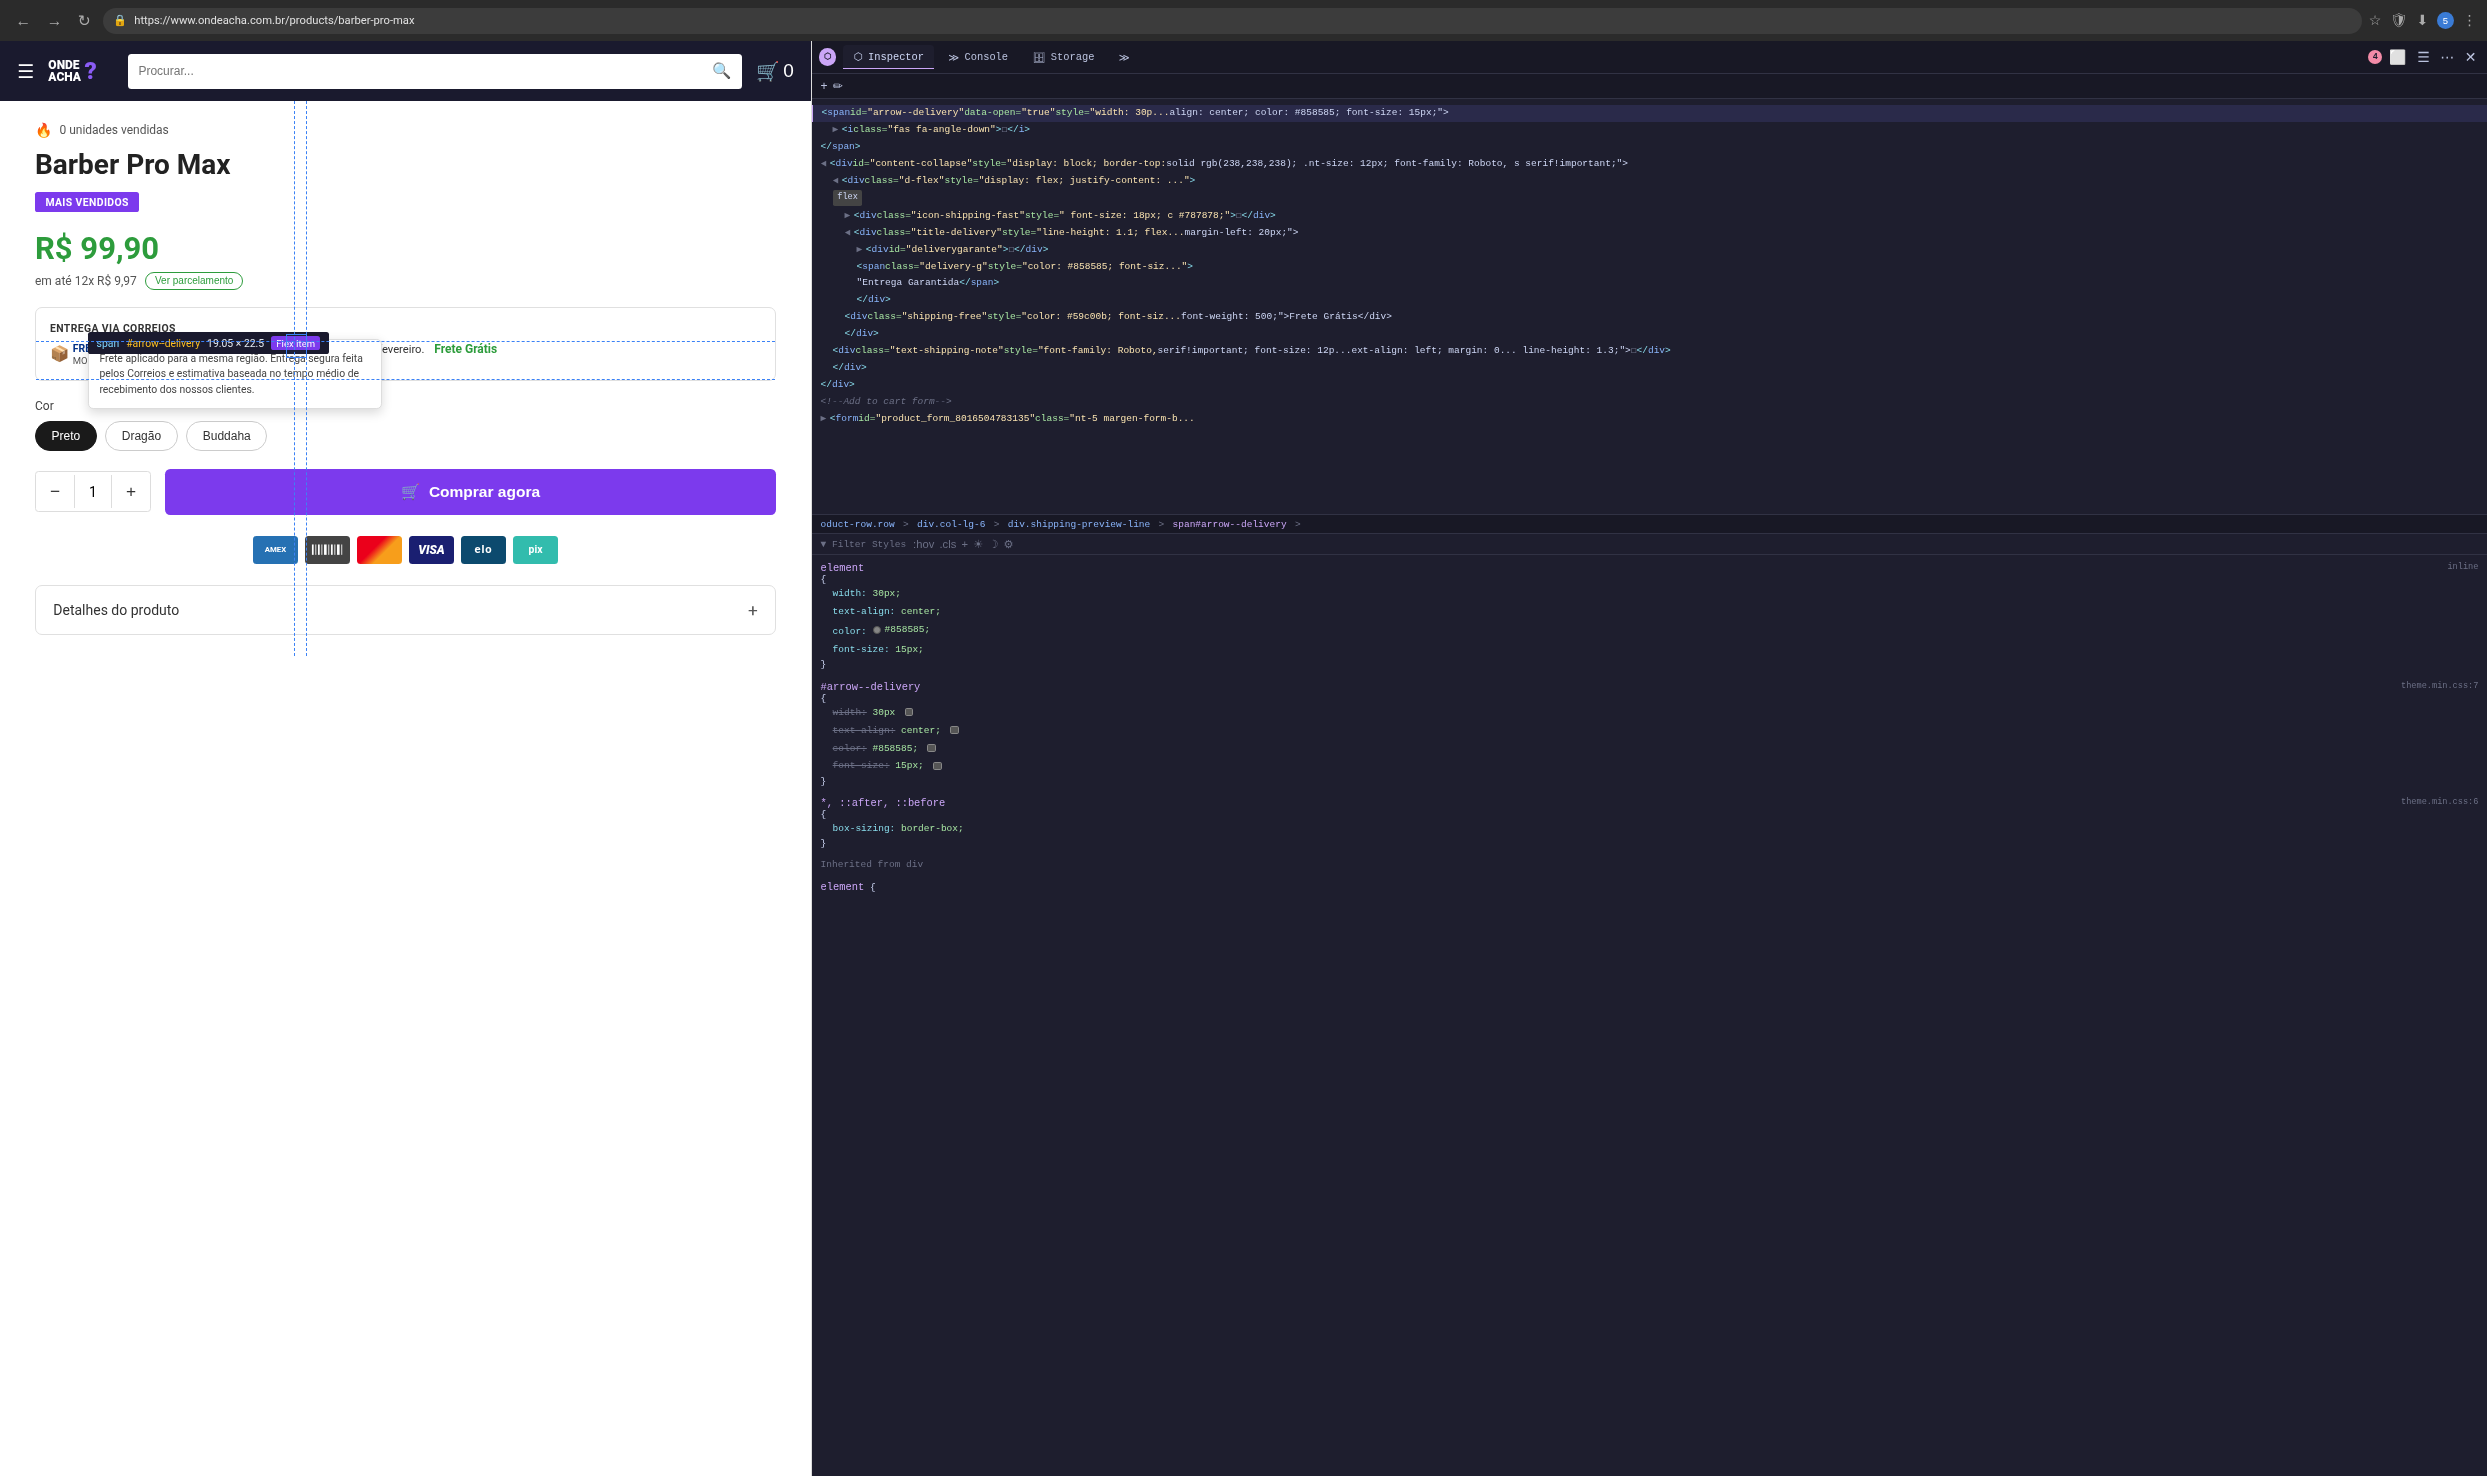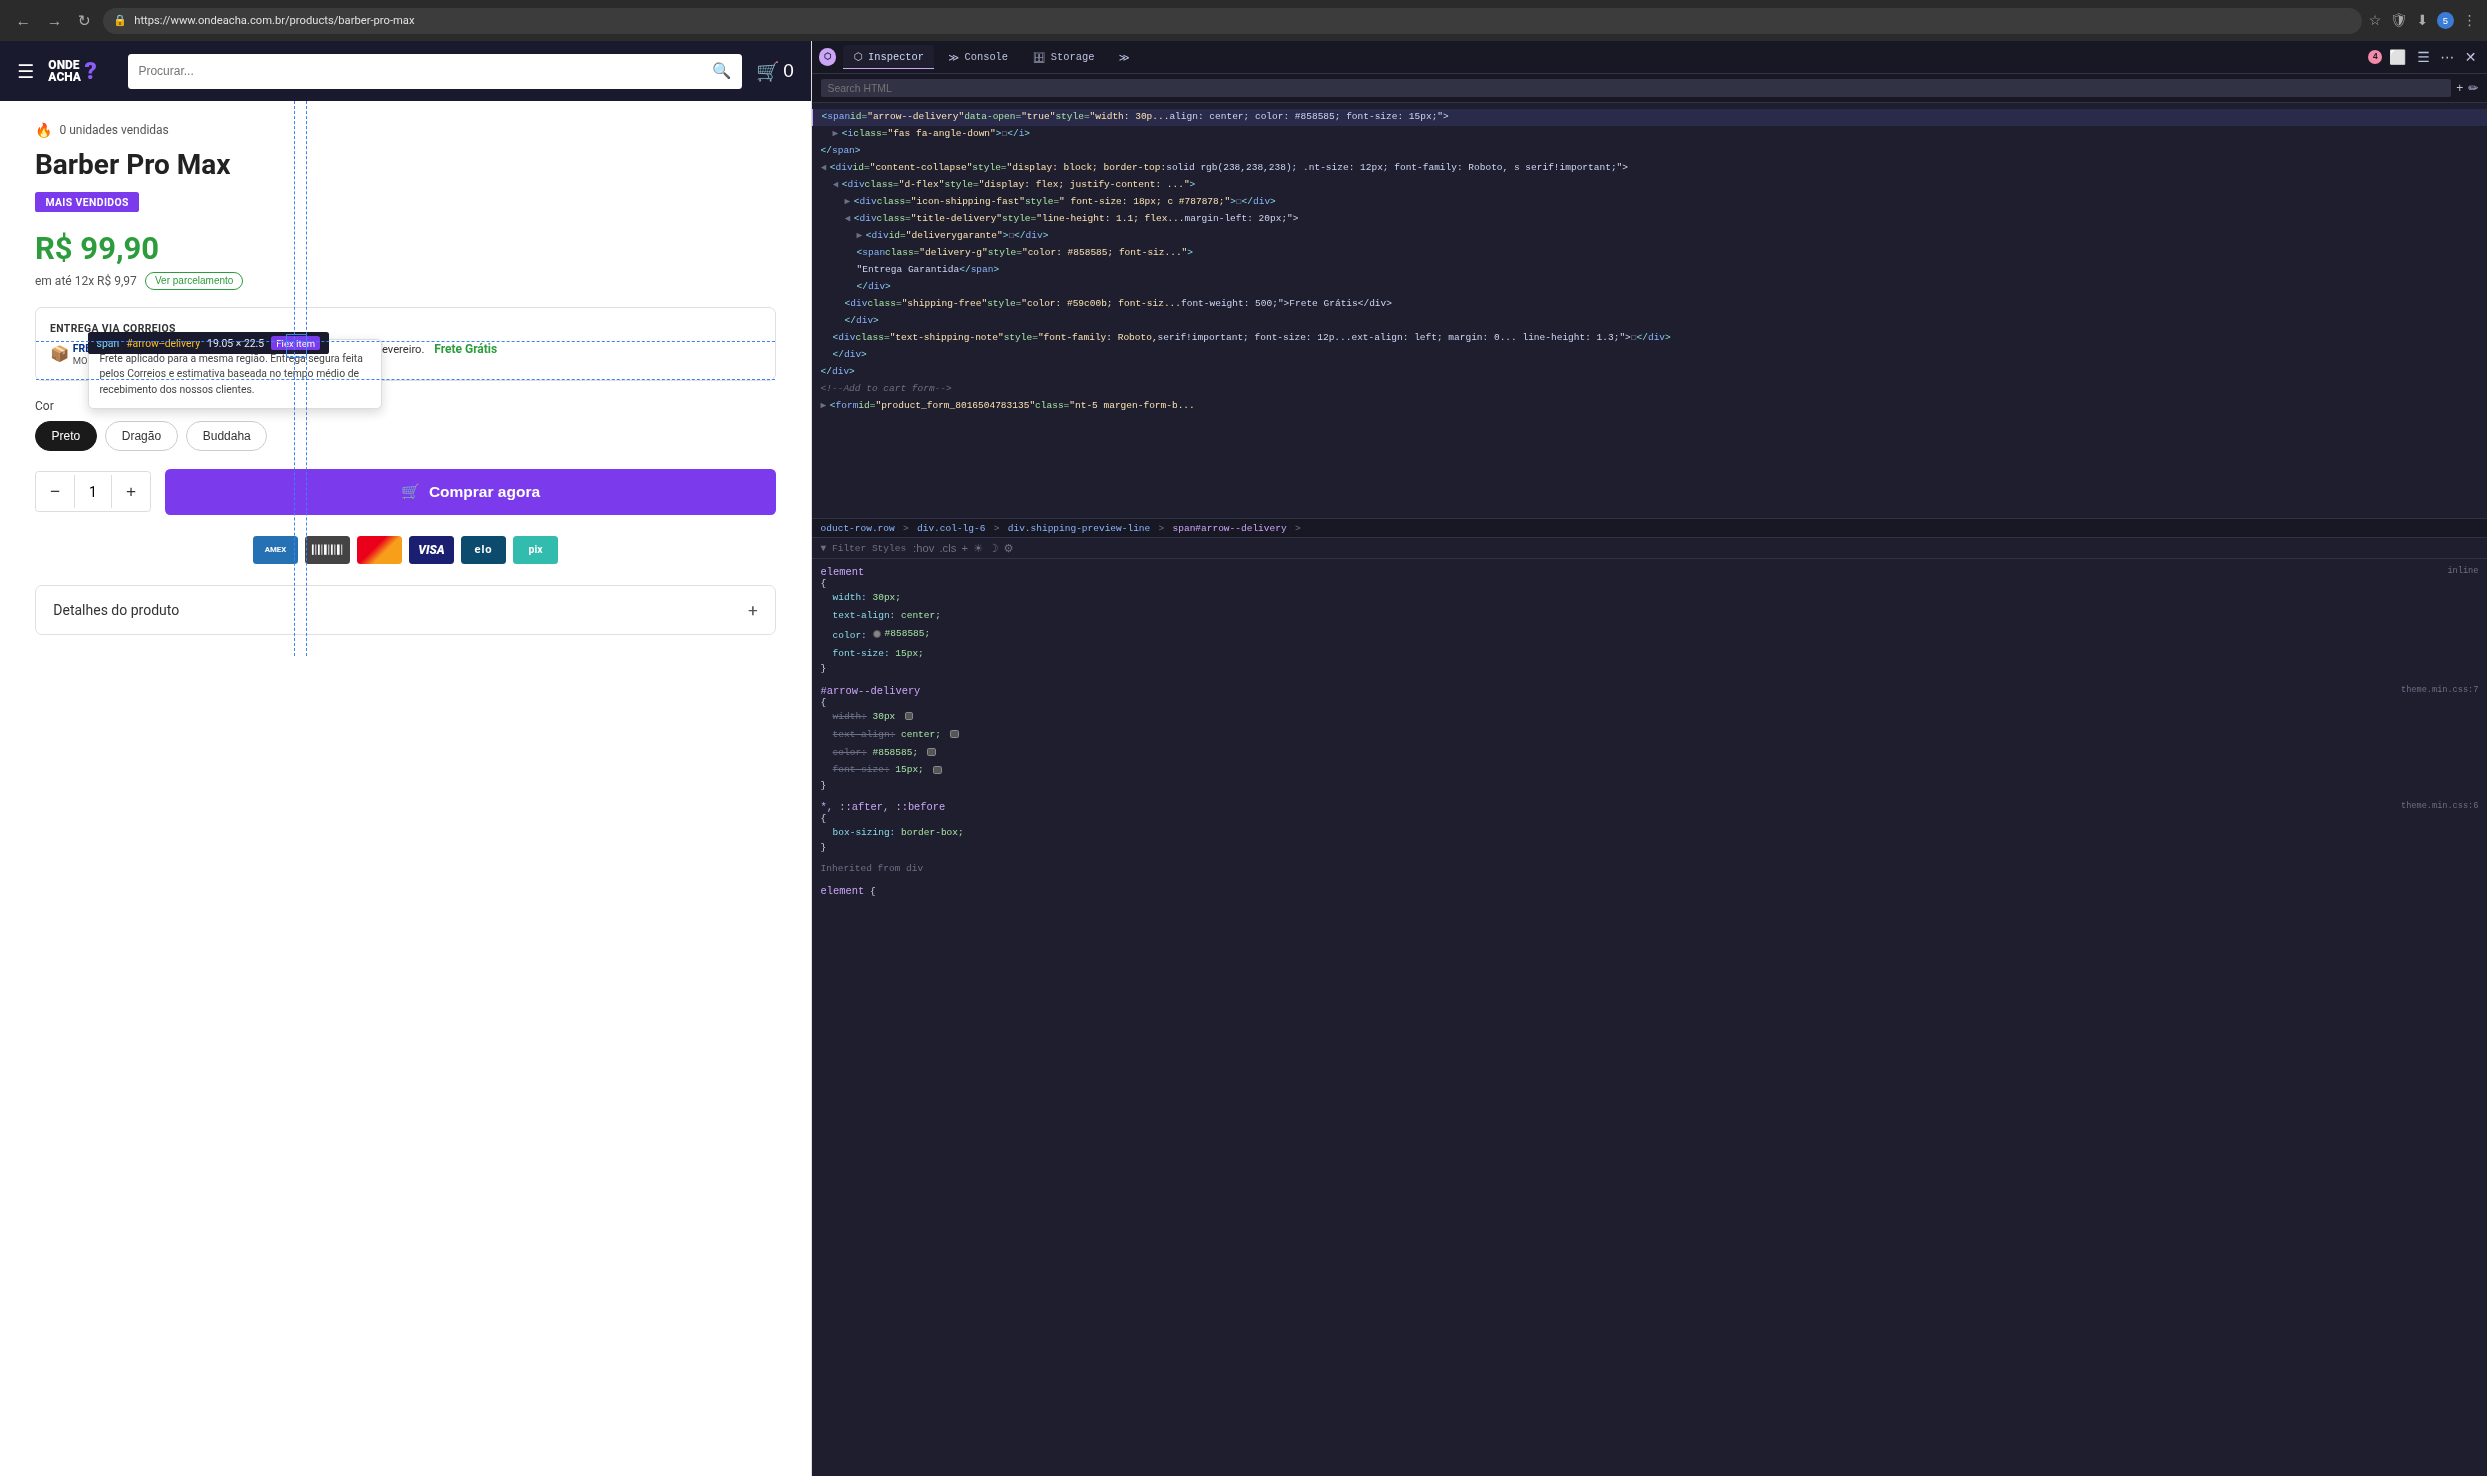--- a/index.html
+++ b/index.html
@@ -627,21 +627,20 @@
       <div class="devtools-tab">≫</div>
       <div class="devtools-spacer"></div>
       <div class="error-badge">4</div>
       <button class="devtools-action-btn">⬜</button>
       <button class="devtools-action-btn">☰</button>
       <button class="devtools-action-btn">⋯</button>
       <button class="devtools-action-btn">✕</button>
     </div>
 
     <div class="devtools-search">
-      <input type="text" placeholder="Search HTML" style="">
       <button class="devtools-search-btn">+</button>
       <button class="devtools-search-btn">✏</button>
     </div>
 
     <div class="html-tree">
 
       <div class="tree-line selected highlighted">
         <span class="indent" style="padding-left:0px;"></span>
         <span class="tag-bracket">&lt;</span>
           <span class="tag-name">span</span>
@@ -692,20 +691,23 @@
         <span class="tree-arrow expanded">▼</span>
         <span class="tag-bracket">&lt;</span>
           <span class="tag-name">div</span>
         <span class="tag-attr-name"> class=</span>
           <span class="tag-attr-val">"d-flex"</span>
         <span class="tag-attr-name"> style=</span>
           <span class="tag-attr-val">"display: flex; justify-content: ..."</span>
         <span class="tag-bracket">&gt;</span>
       </div>
 
+      <div class="tree-line" style="padding-left:21px;">
+        <span style="background:#444;color:#cdd6f4;font-size:8.6px;padding:0.9px 4.3px;border-radius:1.7px;">flex</span>
+      </div>
 
       <div class="tree-line">
         <span class="indent" style="padding-left:24px;"></span>
         <span class="tree-arrow">▶</span>
         <span class="tag-bracket">&lt;</span>
           <span class="tag-name">div</span>
         <span class="tag-attr-name"> class=</span>
           <span class="tag-attr-val">"icon-shipping-fast"</span>
         <span class="tag-attr-name"> style=</span>
           <span class="tag-attr-val">" font-size: 18px; c #787878;"</span>

